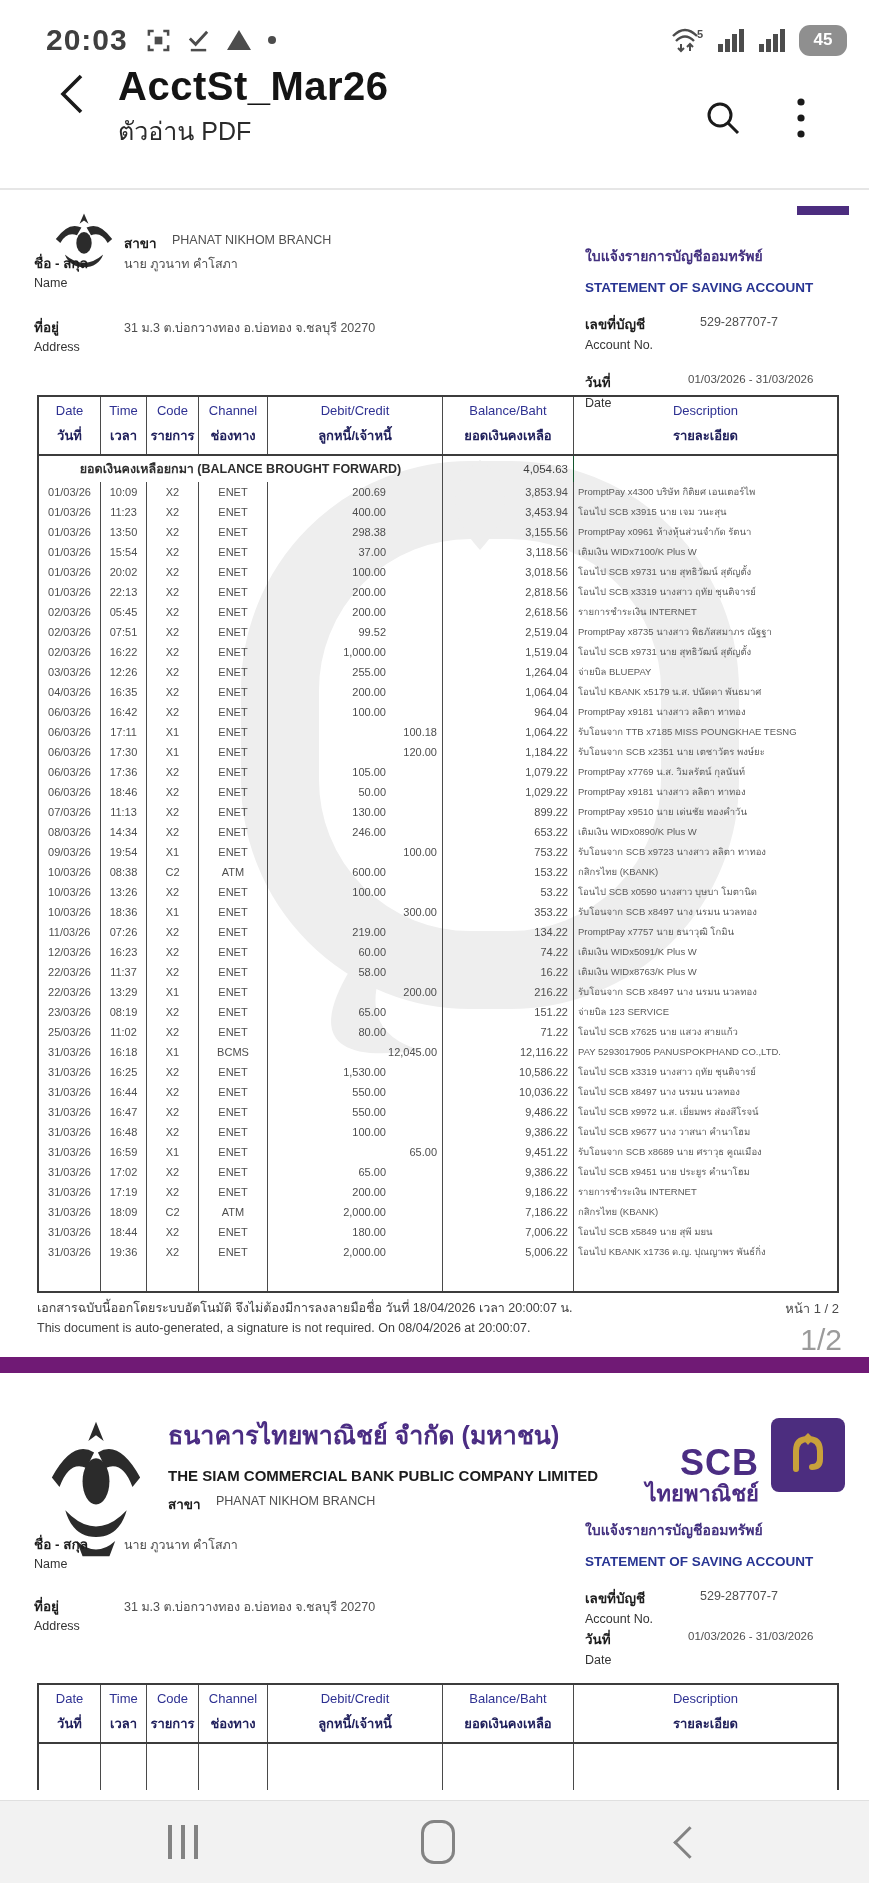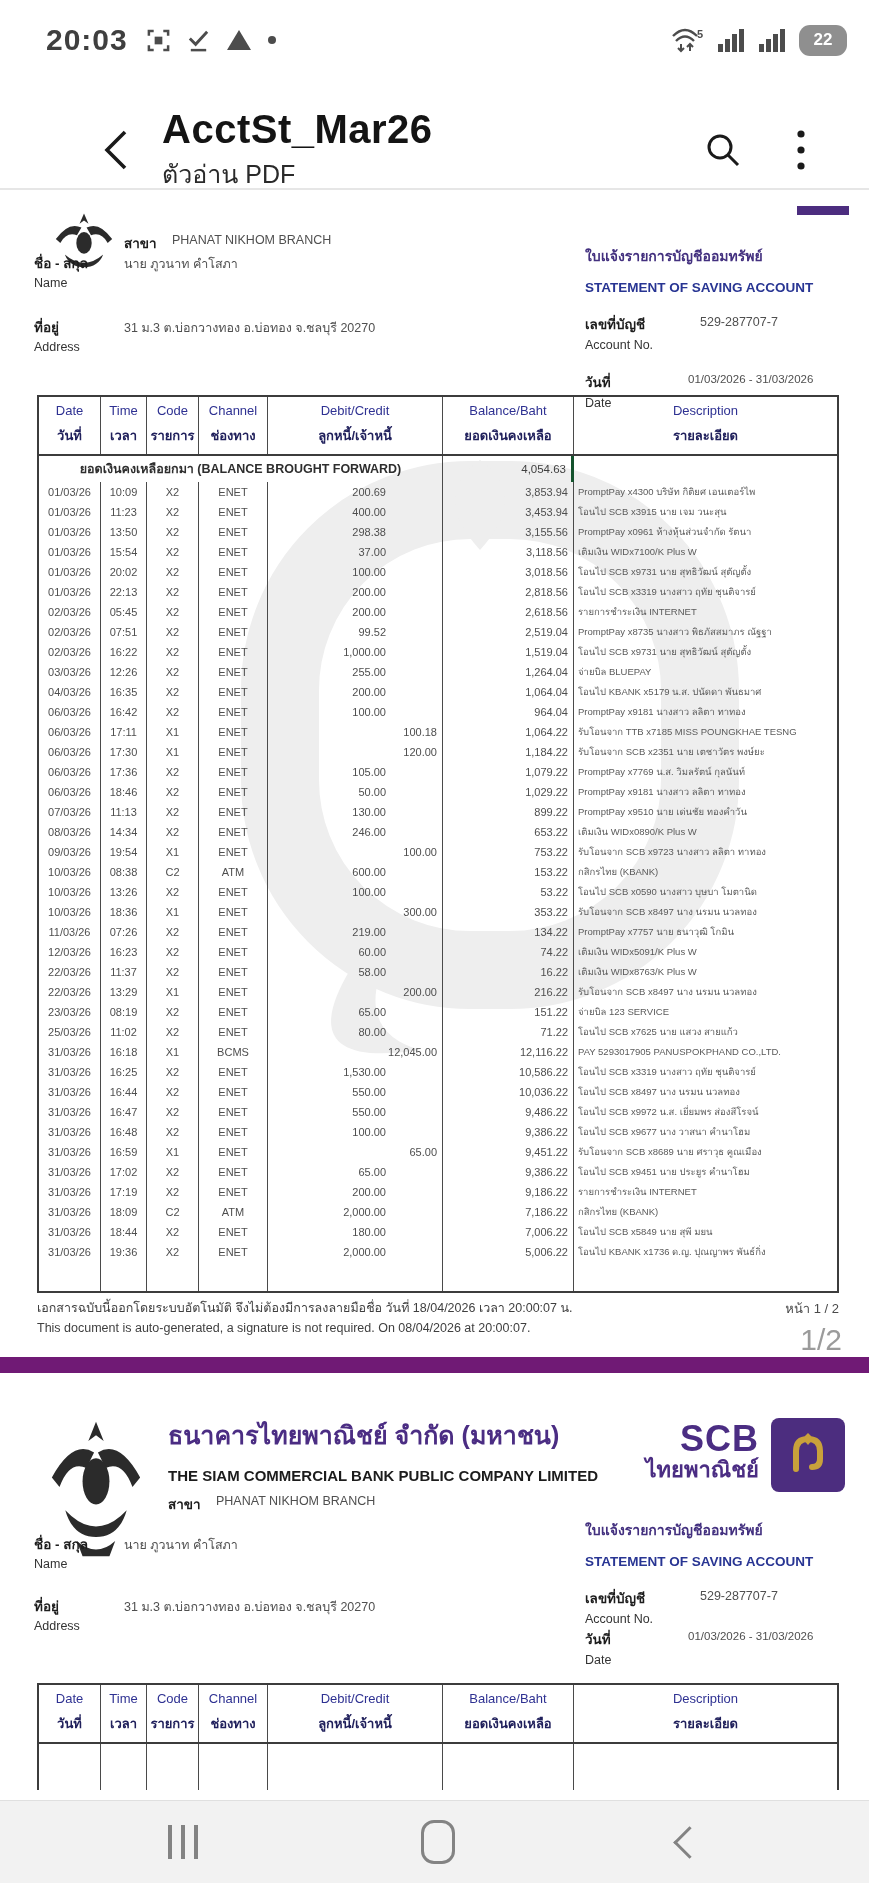--- a/index.html
+++ b/index.html
@@ -6,21 +6,21 @@
   .screen{position:relative;width:869px;height:1883px;background:#fff;overflow:hidden;
     font-family:"Liberation Sans","DejaVu Sans",sans-serif;}
   
   .status{position:absolute;top:0;left:0;right:0;height:80px;display:flex;align-items:center;padding:0 20px;box-sizing:border-box;}
   .time{font-size:30px;font-weight:700;color:#3f3f3f;letter-spacing:1px;margin-left:26px;}
   .sicons{display:flex;align-items:center;gap:15px;margin-left:18px;}
   .ricons{margin-left:auto;display:flex;align-items:center;gap:13px;margin-right:2px;}
   .batt{width:48px;height:31px;border-radius:11px;background:#8f8f8f;color:#fff;font-size:17px;font-weight:700;
     display:flex;align-items:center;justify-content:center;}
   
-  .appbar{position:absolute;top:96px;left:0;right:0;height:108px;display:flex;align-items:center;box-sizing:border-box;padding-left:44px;}
+  .appbar{position:absolute;top:64px;left:0;right:0;height:108px;display:flex;box-sizing:border-box;}
   .appbar-line{position:absolute;top:188px;left:0;right:0;height:2px;background:#e6e6e6;}
   .backbtn{margin-left:52px;width:40px;height:60px;display:flex;align-items:center;justify-content:center;cursor:pointer;}
   .titlewrap{margin-left:26px;}
   .title{font-size:40px;font-weight:700;color:#141414;letter-spacing:.5px;line-height:44px;}
   .subtitle{font-size:25px;color:#2a2a2a;margin-top:3px;}
   .actions{margin-left:auto;display:flex;align-items:center;gap:52px;padding-right:62px;}
   
   .viewer{position:absolute;top:190px;left:0;right:0;height:1610px;background:#701a75;}
   .page{position:absolute;left:0;width:869px;background:#fff;}
   .page1{top:0;height:1167px;}
@@ -36,41 +36,41 @@
   
   .tbl{position:absolute;left:37px;top:205px;width:798px;border:2px solid #3c3c3c;box-sizing:content-box;background:transparent;}
   .hrow,.trow,.filler{display:grid;grid-template-columns:62px 46px 52px 69px 175px 131px 1fr;}
   .hrow{border-bottom:2px solid #3c3c3c;text-align:center;}
   .hcell{padding:6px 2px 8px;border-right:1px solid #4a4a4a;}
   .hcell:last-child{border-right:none;}
   .hen{font-size:13px;color:#2e3192;margin-bottom:7px;}
   .hth{font-size:13px;color:#20205c;font-weight:700;}
   .openrow{display:grid;grid-template-columns:404px 131px 1fr;height:26px;line-height:26px;}
   .openrow .olbl{text-align:center;font-size:12.5px;font-weight:600;color:#2e2e2e;border-right:1px solid #4a4a4a;}
-  .openrow .obal{text-align:right;padding-right:5px;font-size:11.5px;color:#3f3f3f;border-right:3px solid #14532d;}
+  .openrow .obal{text-align:right;padding-right:5px;font-size:11.5px;color:#3f3f3f;border-right:1px solid #14532d;}
   .trow{height:20px;line-height:20px;font-size:11px;color:#4e4e4e;}
   .trow>span{border-right:1px solid #4a4a4a;text-align:center;overflow:hidden;}
   .trow>span:last-child{border-right:none;}
   .cell-dc{position:relative;}
   .dval{position:absolute;right:56px;top:0;font-style:normal;}
   .cval{position:absolute;right:5px;top:0;font-style:normal;}
   .cell-bal{text-align:right !important;padding-right:5px;box-sizing:border-box;}
   .cell-desc{text-align:left !important;padding-left:4px;font-size:9.5px;color:#5a5a5a;white-space:nowrap;}
   .filler{height:29px;}
   .filler>span{border-right:1px solid #4a4a4a;}
   .filler>span:last-child{border-right:none;}
   .footer-th,.footer-en{position:absolute;left:37px;font-size:12.5px;color:#3f3f3f;}
   .page-label{position:absolute;right:30px;font-size:13px;color:#4a4a4a;}
   .watermark{position:absolute;left:200px;top:240px;z-index:0;}
   .tblwrap{z-index:1;}
   
   .bank-th{font-size:25px;font-weight:700;color:#4b2d83;}
   .bank-en{font-size:15px;font-weight:700;color:#1c1c1c;margin-top:12px;}
   .scbtext{text-align:right;line-height:1;}
-  .scb-en{font-size:36px;font-weight:700;color:#4b2d83;letter-spacing:1px;}
+  .scb-en{font-size:36px;font-weight:700;color:#4b2d83;letter-spacing:1px;margin-top:24px;}
   .scb-th{font-size:22px;font-weight:700;color:#4b2d83;margin-top:2px;}
   .scb-square{position:absolute;right:24px;top:45px;width:74px;height:74px;background:#4c2d7f;border-radius:8px;display:flex;align-items:center;justify-content:center;}
   .tbl2{position:absolute;left:37px;top:310px;width:798px;border:2px solid #3c3c3c;border-bottom:none;}
   .body2{display:grid;grid-template-columns:62px 46px 52px 69px 175px 131px 1fr;height:46px;}
   .body2>span{border-right:1px solid #4a4a4a;}
   .body2>span:last-child{border-right:none;}
   
   .nav{position:absolute;top:1800px;left:0;right:0;height:83px;background:#f2f2f2;border-top:1px solid #e0e0e0;
     display:flex;align-items:center;justify-content:space-between;padding:0 168px;box-sizing:border-box;}
   .ic-recents{display:flex;gap:9px;cursor:pointer;}
@@ -119,21 +119,21 @@
           <rect x="8" y="12" width="5" height="13" fill="#4c4c4c"></rect>
         <rect x="15" y="7" width="5" height="18" fill="#4c4c4c"></rect>
           <rect x="22" y="2" width="5" height="23" fill="#4c4c4c"></rect>
       </svg>
       <svg width="28" height="26" viewBox="0 0 28 26">
         <rect x="1" y="17" width="5" height="8" fill="#4c4c4c"></rect>
           <rect x="8" y="12" width="5" height="13" fill="#4c4c4c"></rect>
         <rect x="15" y="7" width="5" height="18" fill="#4c4c4c"></rect>
           <rect x="22" y="2" width="5" height="23" fill="#4c4c4c"></rect>
       </svg>
-      <span class="batt">22</span>
+      <span class="batt">45</span>
     </span>
   </div>
 
   <div class="appbar">
     <span class="backbtn">
       <svg width="26" height="44" viewBox="0 0 26 44">
         <polyline points="22,4 4,22 22,40" fill="none" stroke="#1a1a1a" stroke-width="3.6"></polyline>
       </svg>
     </span>
     <span class="titlewrap">

